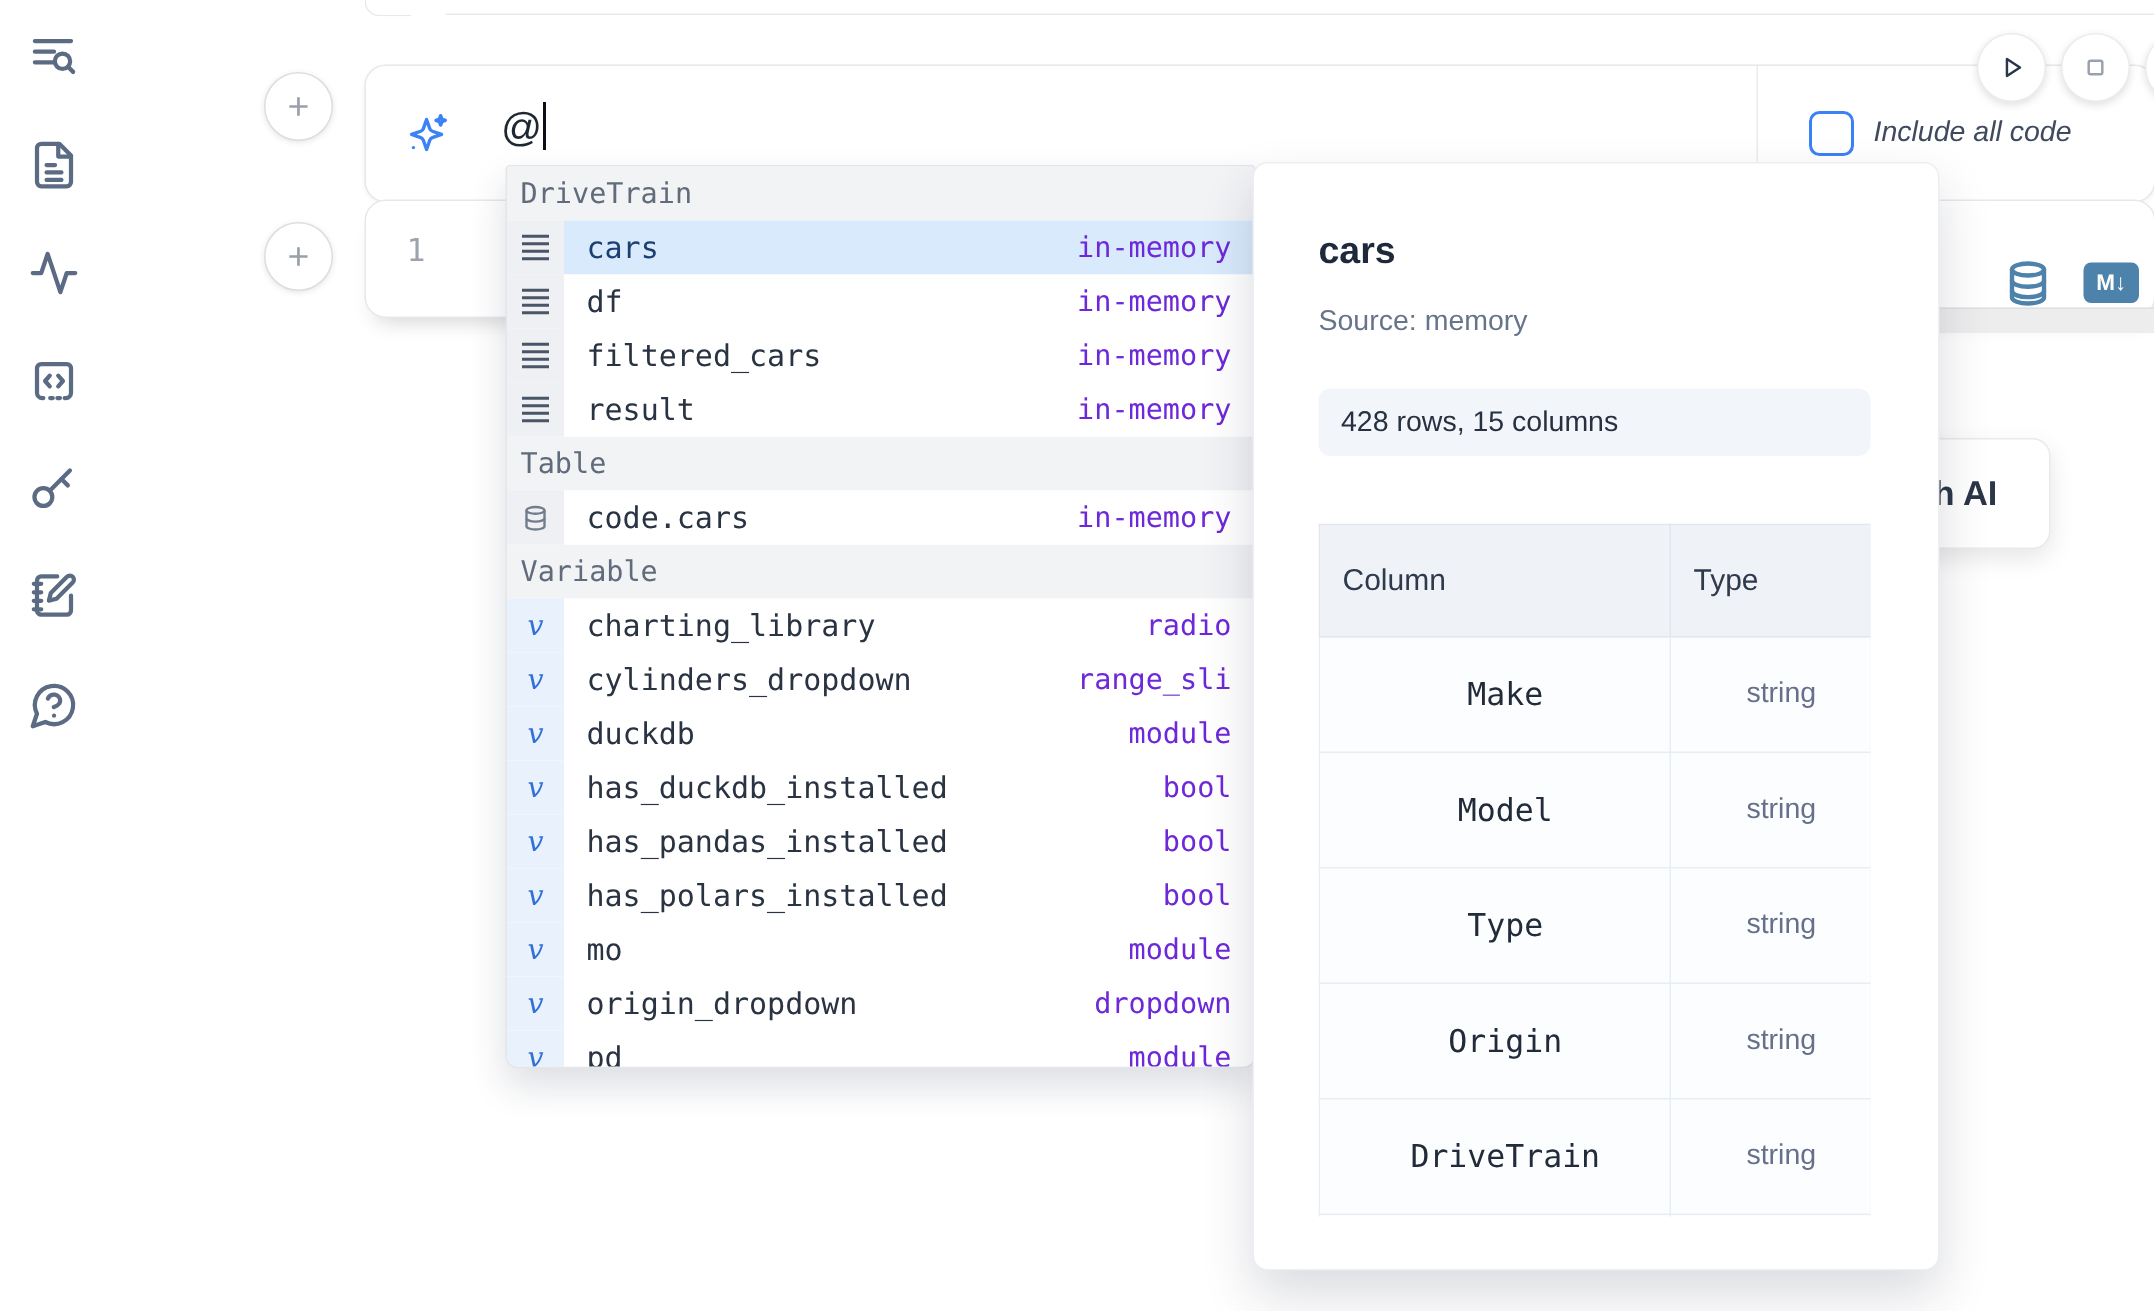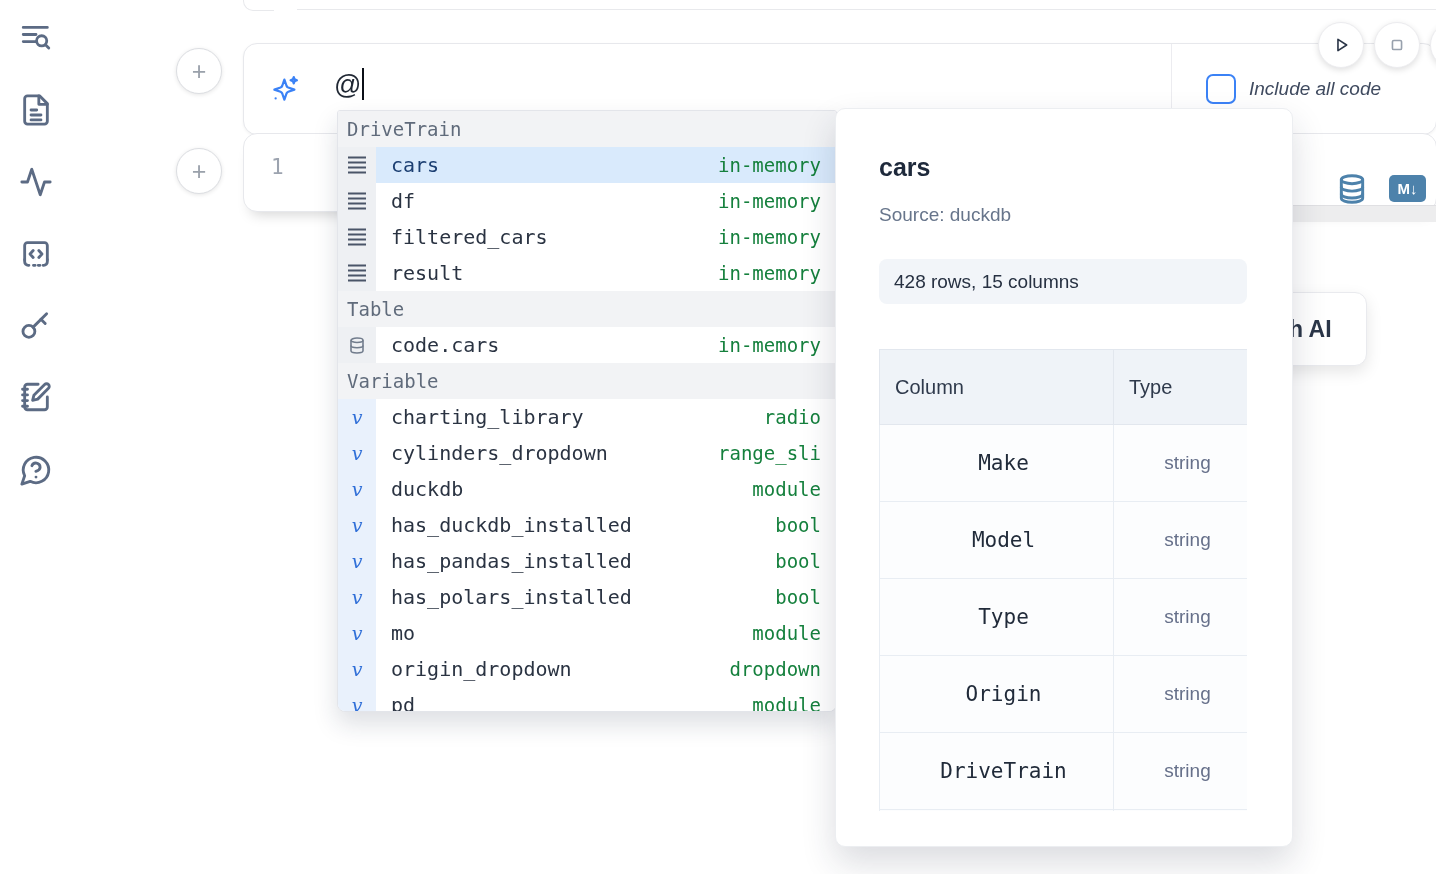--- a/index.html
+++ b/index.html
@@ -62,21 +62,21 @@
     box-shadow:0 12px 24px rgba(28,40,64,.15);}
   .ac-section{height:36px;background:#f2f3f5;color:#606b7b;display:flex;align-items:center;
     padding-left:9px;font-family:"DejaVu Sans Mono",monospace;font-size:19px;}
   .ac-item{height:36px;display:flex;align-items:stretch;}
   .ac-gut{width:38px;flex:none;display:flex;align-items:center;justify-content:center;background:#eef0f3;}
   .ac-item.var .ac-gut{background:#e9f1fc;}
   .ac-body{flex:1;display:flex;align-items:center;padding:0 15px;background:#fff;min-width:0;}
   .ac-item.sel .ac-body{background:#d9eafc;}
   .ac-name{flex:1;font-family:"DejaVu Sans Mono",monospace;font-size:20px;color:#2a3342;white-space:nowrap;}
   .ac-item.sel .ac-name{color:#1c3f72;}
-  .ac-type{font-family:"DejaVu Sans Mono",monospace;font-size:19px;color:#15803d;white-space:nowrap;}
+  .ac-type{font-family:"DejaVu Sans Mono",monospace;font-size:19px;color:#6d28d9;white-space:nowrap;}
   .rows-icon svg{width:22px;height:22px;display:block;color:#4a5568;}
   .db-sm svg{width:18px;height:19px;display:block;color:#717c8c;}
   .vglyph{font-family:"DejaVu Serif",serif;font-style:italic;font-size:19px;color:#3170d8;}
 
   
   .popover{position:absolute;left:835px;top:108px;width:456px;height:737px;background:#fff;
     border:1px solid #eceef1;border-radius:10px;box-shadow:0 16px 34px rgba(28,40,64,.16);z-index:30;}
   .pv-title{position:absolute;left:43px;top:44px;font-size:25px;font-weight:bold;color:#1e293b;}
   .pv-source{position:absolute;left:43px;top:95px;font-size:19px;color:#67758b;}
   .pv-badge{position:absolute;left:43px;top:150px;width:368px;height:45px;background:#f2f5f9;
@@ -350,21 +350,21 @@
         </span>
       <span class="ac-body">
           <span class="ac-name">pd</span>
           <span class="ac-type">module</span>
         </span>
     </div>
   </div>
 
   <div class="popover">
     <div class="pv-title">cars</div>
-    <div class="pv-source">Source: duckdb</div>
+    <div class="pv-source">Source: memory</div>
     <div class="pv-badge">428 rows, 15 columns</div>
     <div class="pv-tablewrap">
       <table class="pv-table">
         <colgroup>
             <col class="c1">
             <col class="c2">
           </colgroup>
         <tbody>
             <tr>
           <th>Column</th>

